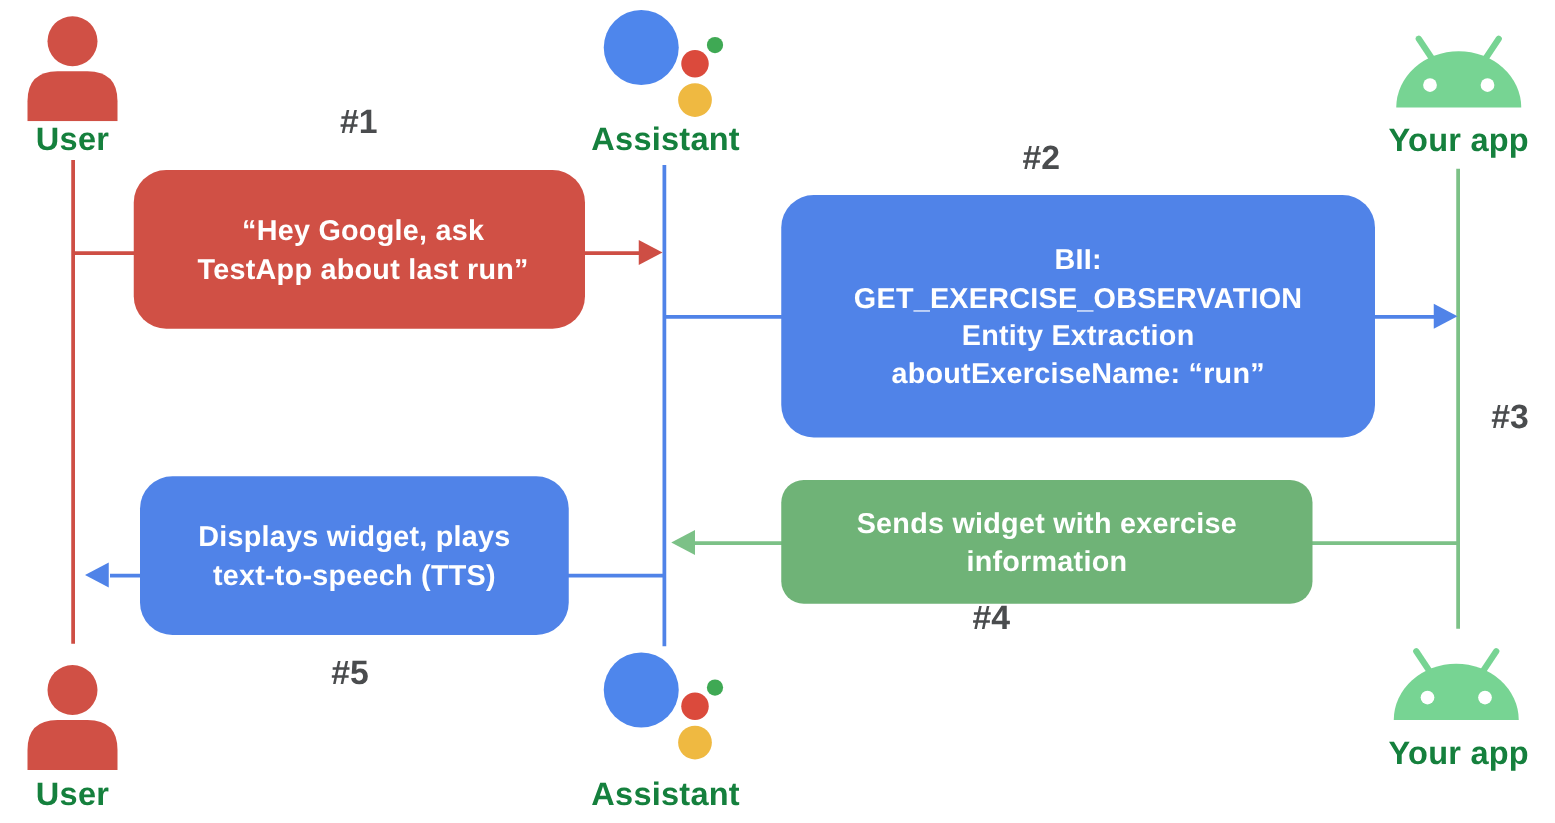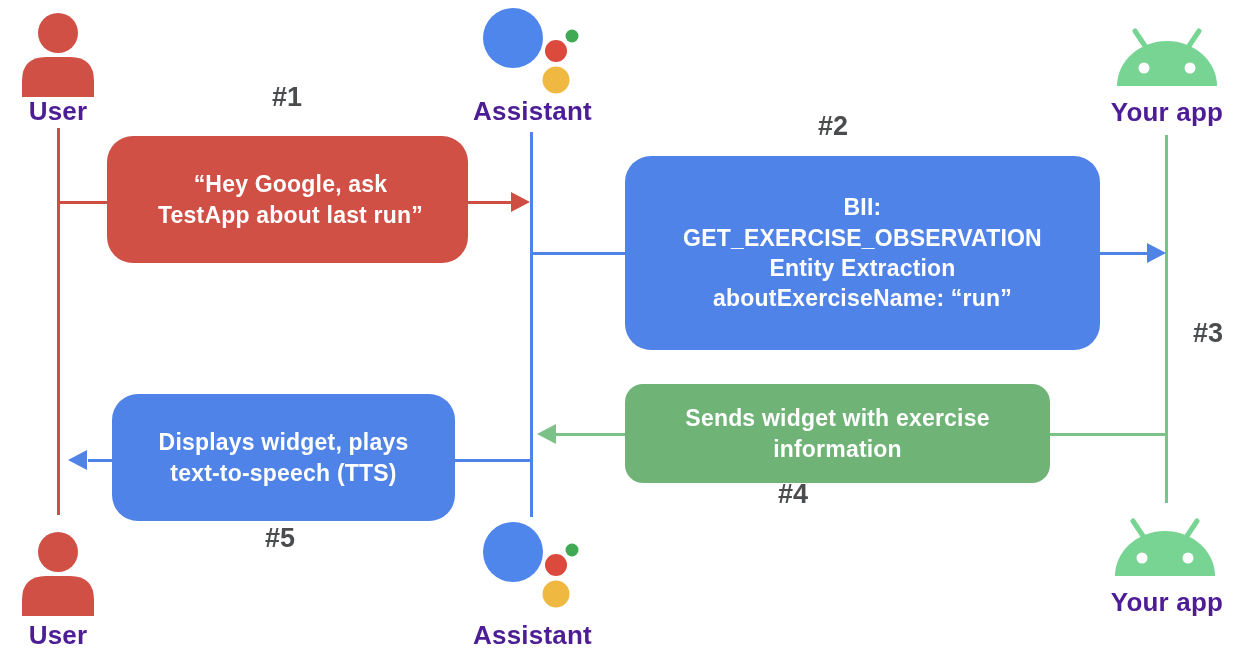--- a/index.html
+++ b/index.html
@@ -67,21 +67,21 @@
     font-weight: 700;
     font-size: 27px;
     text-align: center;
     width: 90px;
   }
 
   
   .actorlabel {
     position: absolute;
     z-index: 2;
-    color: #4c1d95;
+    color: #15803d;
     font-weight: 700;
     font-size: 26px;
     text-align: center;
     letter-spacing: 0.2px;
   }
 
   .iconwrap { position: absolute; z-index: 2; line-height: 0; }
 </style>
 </head>
 <body>
@@ -114,21 +114,21 @@
 GET_EXERCISE_OBSERVATION
 Entity Extraction
 aboutExerciseName: “run”</span>
   </div>
 
   <div class="msgbox green" style="left:625px; top:384px; width:425px; height:99px;">
     <span>Sends widget with exercise
 information</span>
   </div>
 
-  <div class="msgbox blue" style="left:112px; top:394px; width:343px; height:127px;">
+  <div class="msgbox blue" style="left:112px; top:381px; width:343px; height:127px;">
     <span>Displays widget, plays
 text-to-speech (TTS)</span>
   </div>
 
   <div class="steplabel" style="left:242px; top:82px;">#1</div>
   <div class="steplabel" style="left:788px; top:111px;">#2</div>
   <div class="steplabel" style="left:1163px; top:318px;">#3</div>
   <div class="steplabel" style="left:748px; top:479px;">#4</div>
   <div class="steplabel" style="left:235px; top:523px;">#5</div>
 

